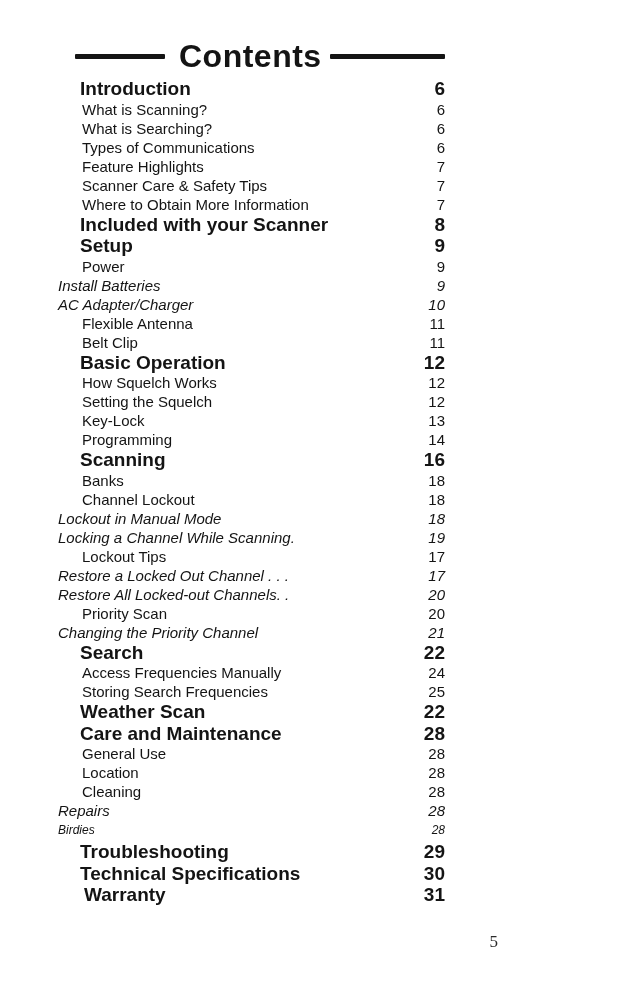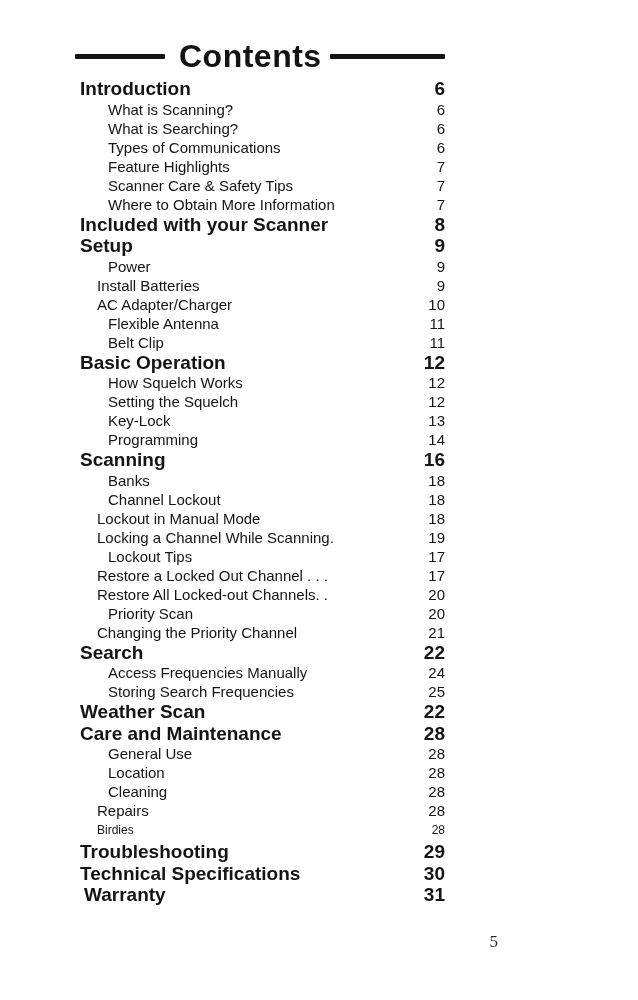--- a/index.html
+++ b/index.html
@@ -60,22 +60,22 @@
   .row.bold {
     font-weight: bold;
     font-size: 19px;
     line-height: 21.5px;
   }
   .row.large {
     font-size: 12px;
     line-height: 21px;
   }
   .row.lvl0 { padding-left: 80px; }
-  .row.lvl1 { padding-left: 108px; }
-  .row.lvl2 { padding-left: 97px; }
+  .row.lvl1 { padding-left: 82px; }
+  .row.lvl2 { padding-left: 58px; font-style: italic; }
   .row.outdent { padding-left: 64px; margin-left: 20px; }
 
   
   .folio {
     position: absolute;
     top: 932px;
     right: 52px;
     font-family: "Liberation Serif", serif;
     font-size: 17px;
     line-height: 20px;

